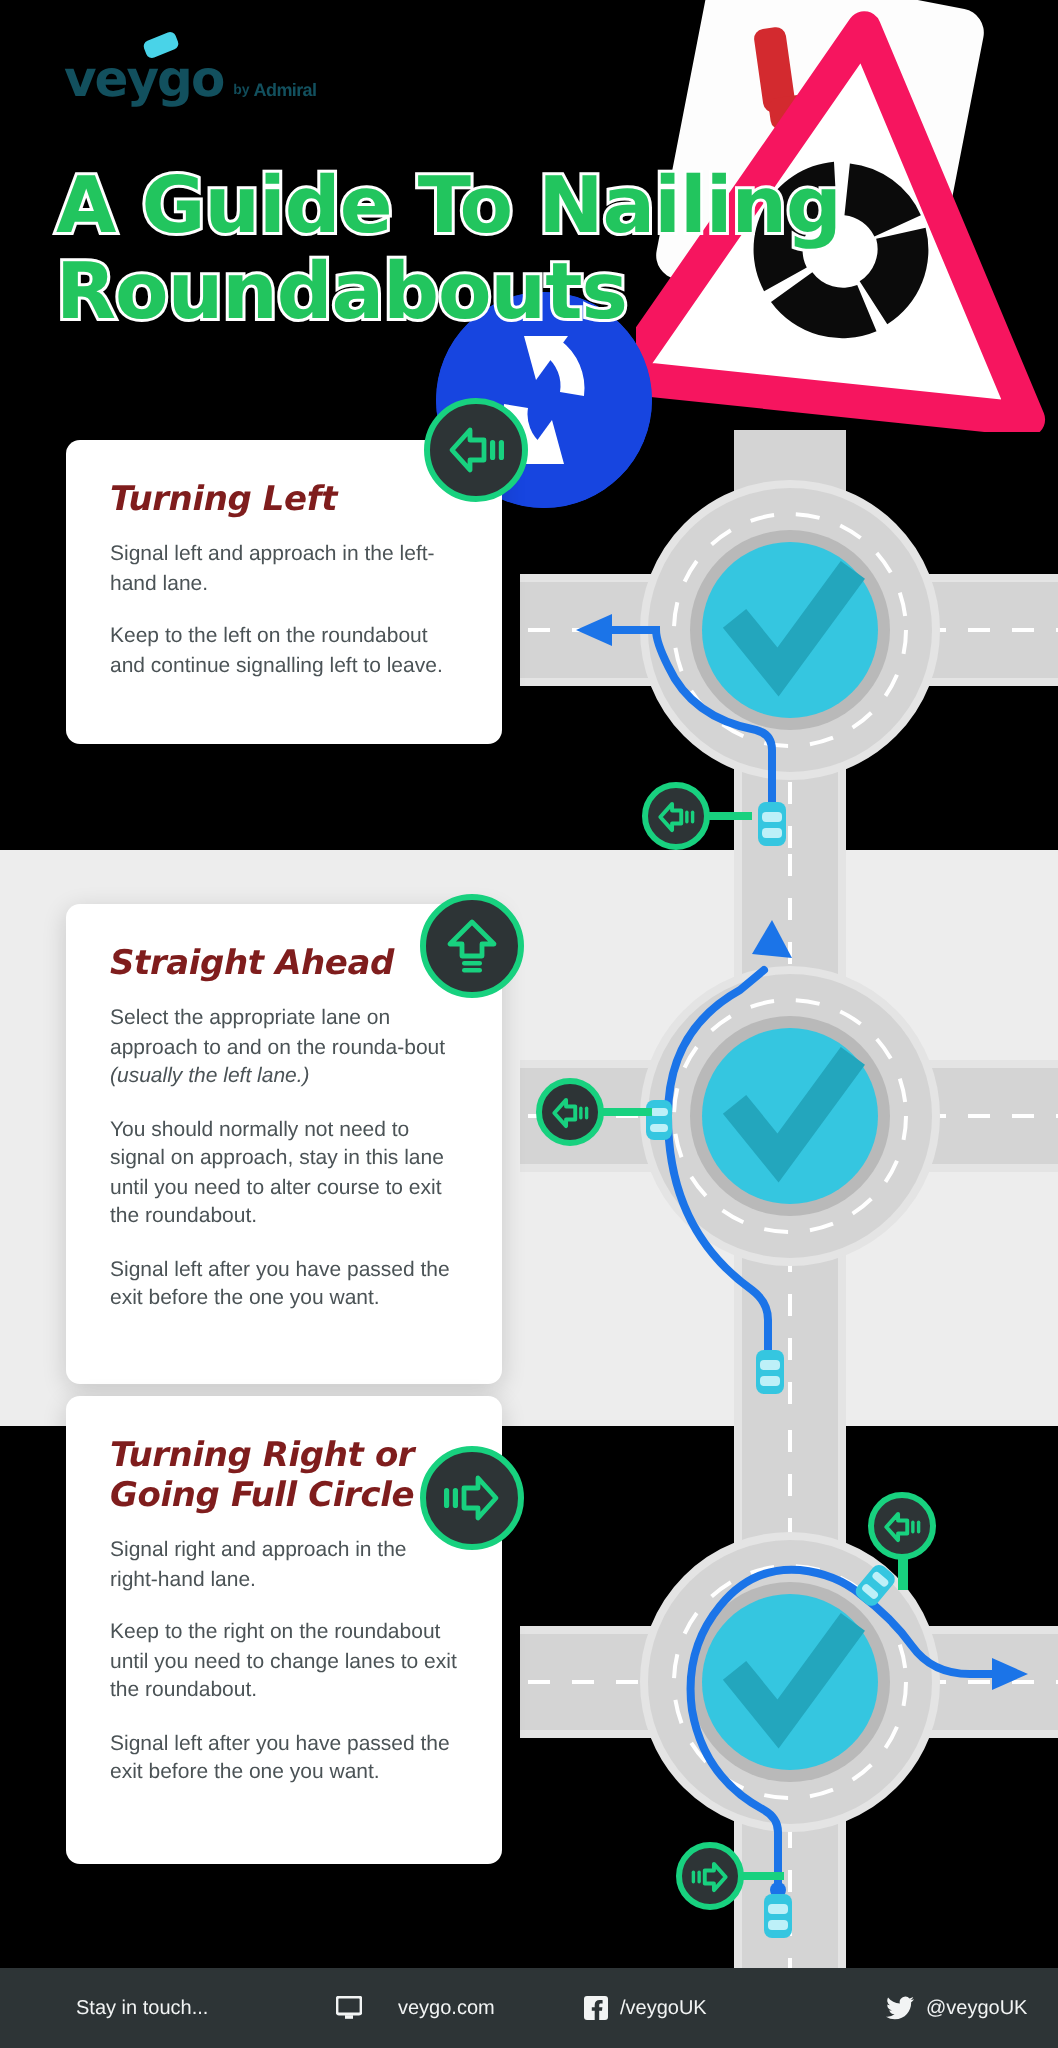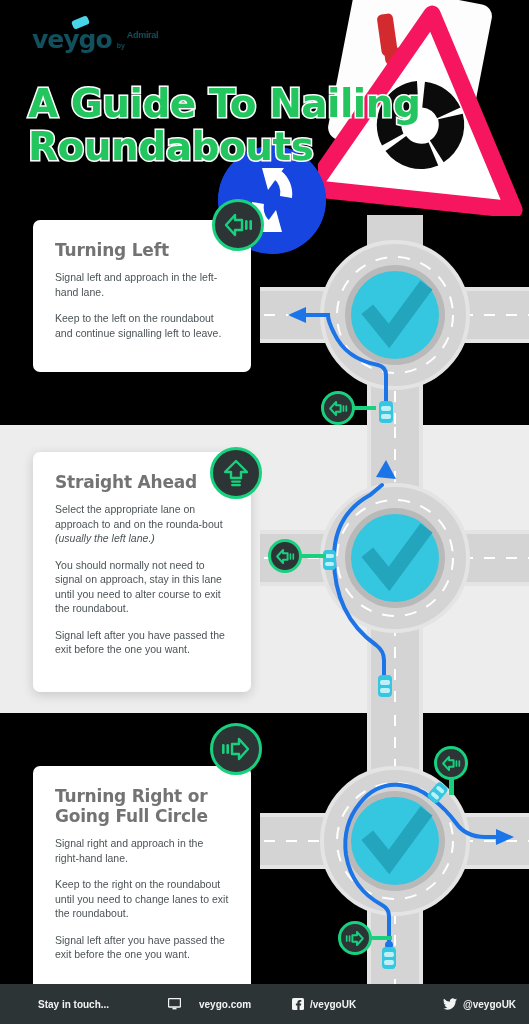--- a/index.html
+++ b/index.html
@@ -19,21 +19,21 @@
   .band-s3{top:713px;height:271px;background:#000;}
   .band-foot{top:984px;height:40px;background:#2d3436;}
 
   
   .logo{position:absolute;left:32px;top:26px;height:26px;display:flex;align-items:flex-end;}
   .logo-word{font-size:25px;font-weight:700;color:#12505e;letter-spacing:-1px;line-height:1;
     font-family:"DejaVu Sans", sans-serif;}
   .logo-tick{position:absolute;left:40px;top:-8px;width:17px;height:9px;background:#49d3e8;
     border-radius:3px;transform:rotate(-22deg);}
   .logo-by{font-size:7px;color:#12505e;margin-left:5px;margin-bottom:3px;font-weight:600;opacity:.95;}
-  .logo-adm{font-size:9px;color:#12505e;margin-left:2px;margin-bottom:12px;font-weight:700;
+  .logo-adm{font-size:9px;color:#12505e;margin-left:2px;margin-bottom:2px;font-weight:700;
     letter-spacing:-.3px;}
 
   .title{position:absolute;left:28px;top:56px;width:430px;
     font-family:"DejaVu Sans", sans-serif;
     font-size:39px;line-height:43px;font-weight:700;color:#22c55e;letter-spacing:-.5px;
     -webkit-text-stroke:3px #ffffff;paint-order:stroke fill;
     text-shadow:0 0 0 #fff;}
   .title .tl{display:block;}
 
   
@@ -51,24 +51,24 @@
   
   .bluesign{position:absolute;left:218px;top:146px;width:108px;height:108px;border-radius:50%;
     background:#1745e0;overflow:hidden;}
   .bluesign svg{display:block;}
 
   
   .card{position:absolute;background:#fff;border-radius:7px;
     box-shadow:0 3px 12px rgba(0,0,0,.16);}
   .card-1{left:33px;top:220px;width:218px;height:152px;}
   .card-2{left:33px;top:452px;width:218px;height:240px;}
-  .card-3{left:33px;top:766px;width:218px;height:234px;}
+  .card-3{left:33px;top:698px;width:218px;height:234px;}
   .card-inner{padding:20px 22px 16px 22px;}
-  .card h2{margin:0 0 10px 0;font-size:17px;line-height:20px;font-weight:700;color:#737373;
-    font-family:"DejaVu Sans", sans-serif;letter-spacing:-.2px;}
+  .card h2{margin:0 0 10px 0;font-size:17px;line-height:20px;font-weight:700;color:#7f1d1d;
+    font-family:"DejaVu Sans", sans-serif;letter-spacing:-.2px;font-style:italic;}
   .card p{margin:0 0 12px 0;font-size:10.5px;line-height:14.5px;color:#4b5356;}
   .card p:last-child{margin-bottom:0;}
   .card em{font-style:italic;}
 
   
   .badge{position:absolute;width:52px;height:52px;border-radius:50%;background:#2d3436;
     border:3px solid #18d17f;box-sizing:border-box;display:flex;align-items:center;justify-content:center;}
   .badge svg{display:block;}
   .badge-1{left:212px;top:199px;}
   .badge-2{left:210px;top:447px;}
@@ -82,21 +82,21 @@
 
   
   .map{position:absolute;}
   .map svg{display:block;}
   .map-1{left:260px;top:215px;}
   .map-2{left:260px;top:425px;}
   .map-3{left:260px;top:713px;}
 
   
   .foot{position:absolute;left:0;top:984px;width:529px;height:40px;display:flex;align-items:center;}
-  .foot-item{display:flex;align-items:center;color:#f2f4f4;font-size:10px;font-weight:700;}
+  .foot-item{display:flex;align-items:center;color:#f2f4f4;font-size:10px;font-weight:400;}
   .foot-item .ic{display:flex;align-items:center;margin-right:6px;}
   .foot-stay{position:absolute;left:38px;}
   .foot-web{position:absolute;left:168px;gap:12px;}
   .foot-fb{position:absolute;left:292px;}
   .foot-tw{position:absolute;left:443px;}
 </style>
 </head>
 <body>
 
 <div class="page">

